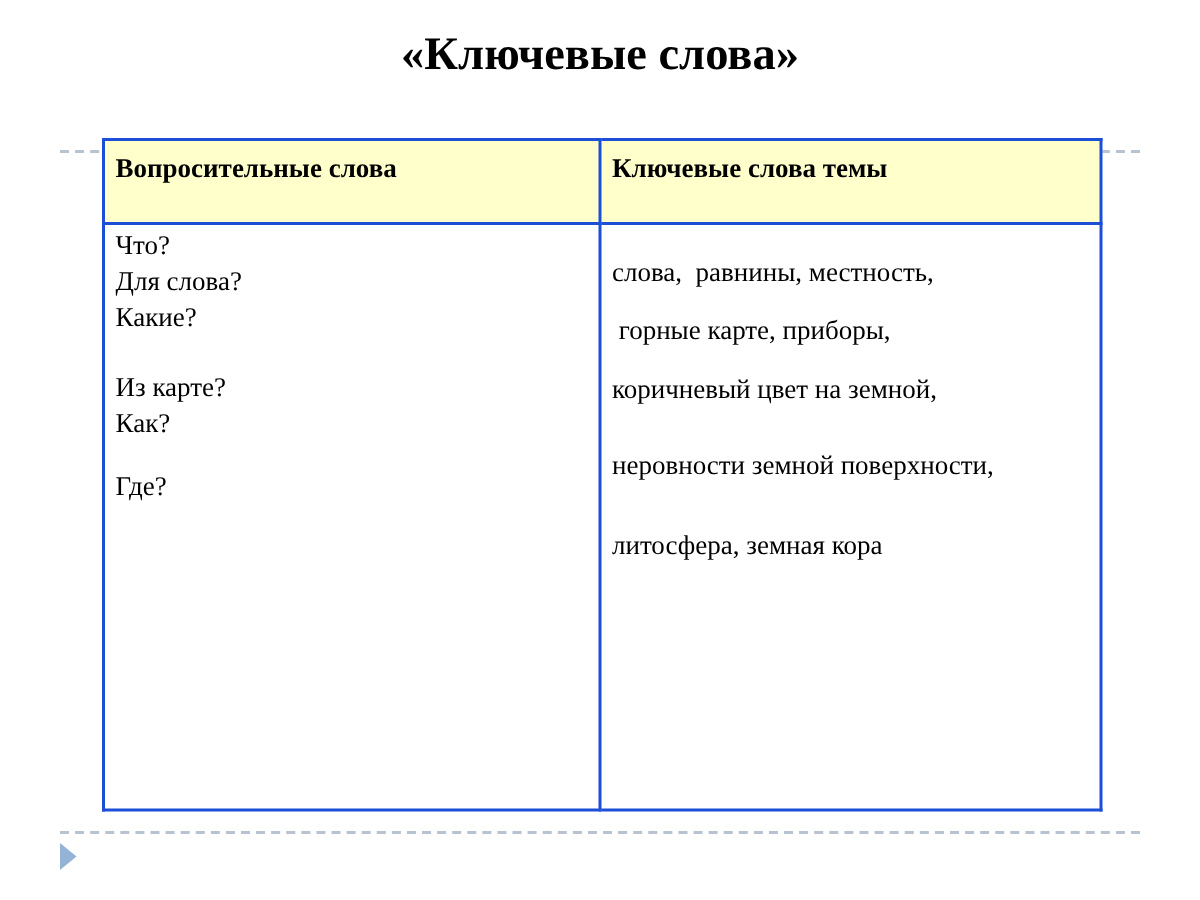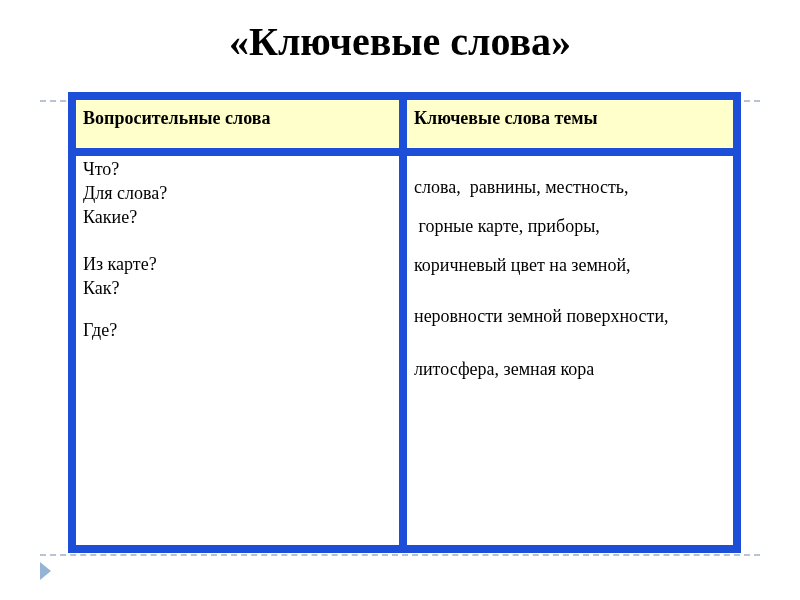--- a/index.html
+++ b/index.html
@@ -17,21 +17,21 @@
       background: #ffffff;
       font-family: "Liberation Serif", "DejaVu Serif", serif;
       color: #000;
     }
     .title {
       position: absolute;
       top: 18px;
       left: 0;
       width: 800px;
       text-align: center;
-      font-size: 40px;
+      font-size: 31px;
       font-weight: bold;
       letter-spacing: 0px;
     }
     .dash-line {
       position: absolute;
       height: 0;
       border-top: 2px dashed #b7c3d0;
     }
     .dash-top {
       top: 100px;
@@ -57,21 +57,21 @@
       position: absolute;
       left: 68px;
       top: 92px;
       width: 665px;
       height: 402px;
       border-collapse: collapse;
       table-layout: fixed;
       background: #fff;
     }
     .kw-table td, .kw-table th {
-      border: 8px solid #1d4ed8;
+      border: 2px solid #1d4ed8;
       vertical-align: top;
       text-align: left;
       padding: 0;
     }
     .kw-table th {
       background: #ffffcc;
       height: 56px;
       font-size: 18px;
       font-weight: bold;
       padding: 8px 7px 0 7px;

